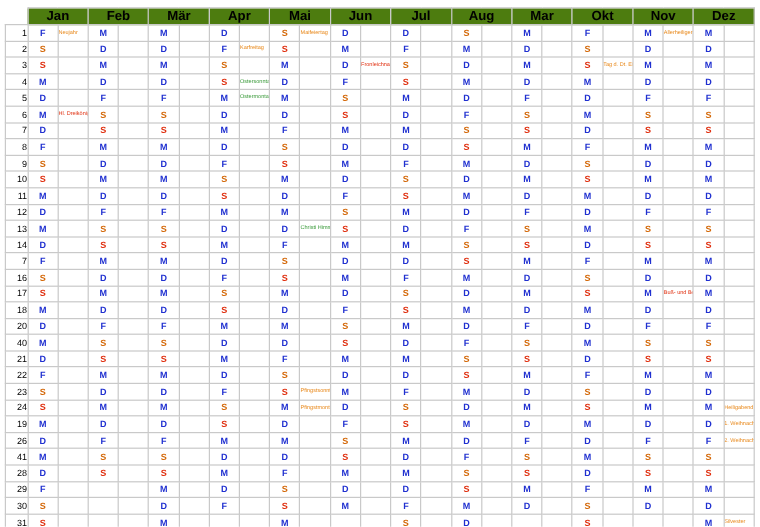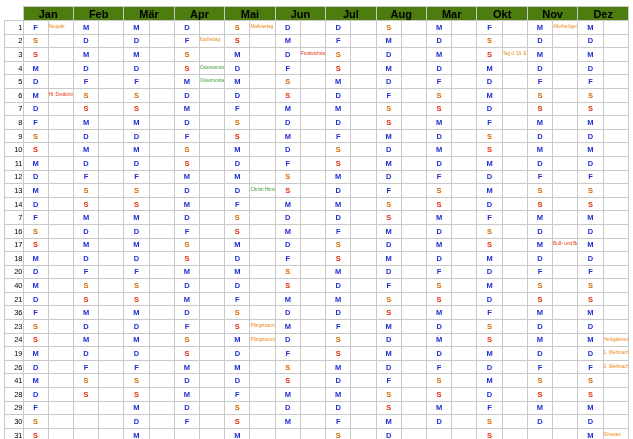--- a/index.html
+++ b/index.html
@@ -604,21 +604,21 @@
           <td class="dw c-sun">S</td>
           <td class="note"></td>
           <td class="dw c-wd">D</td>
           <td class="note"></td>
           <td class="dw c-sun">S</td>
           <td class="note"></td>
           <td class="dw c-sun">S</td>
           <td class="note"></td>
         </tr>
         <tr>
-          <td class="daynum">36</td>
+          <td class="daynum">22</td>
           <td class="dw c-wd">F</td>
           <td class="note"></td>
           <td class="dw c-wd">M</td>
           <td class="note"></td>
           <td class="dw c-wd">M</td>
           <td class="note"></td>
           <td class="dw c-wd">D</td>
           <td class="note"></td>
           <td class="dw c-sat">S</td>
           <td class="note"></td>

